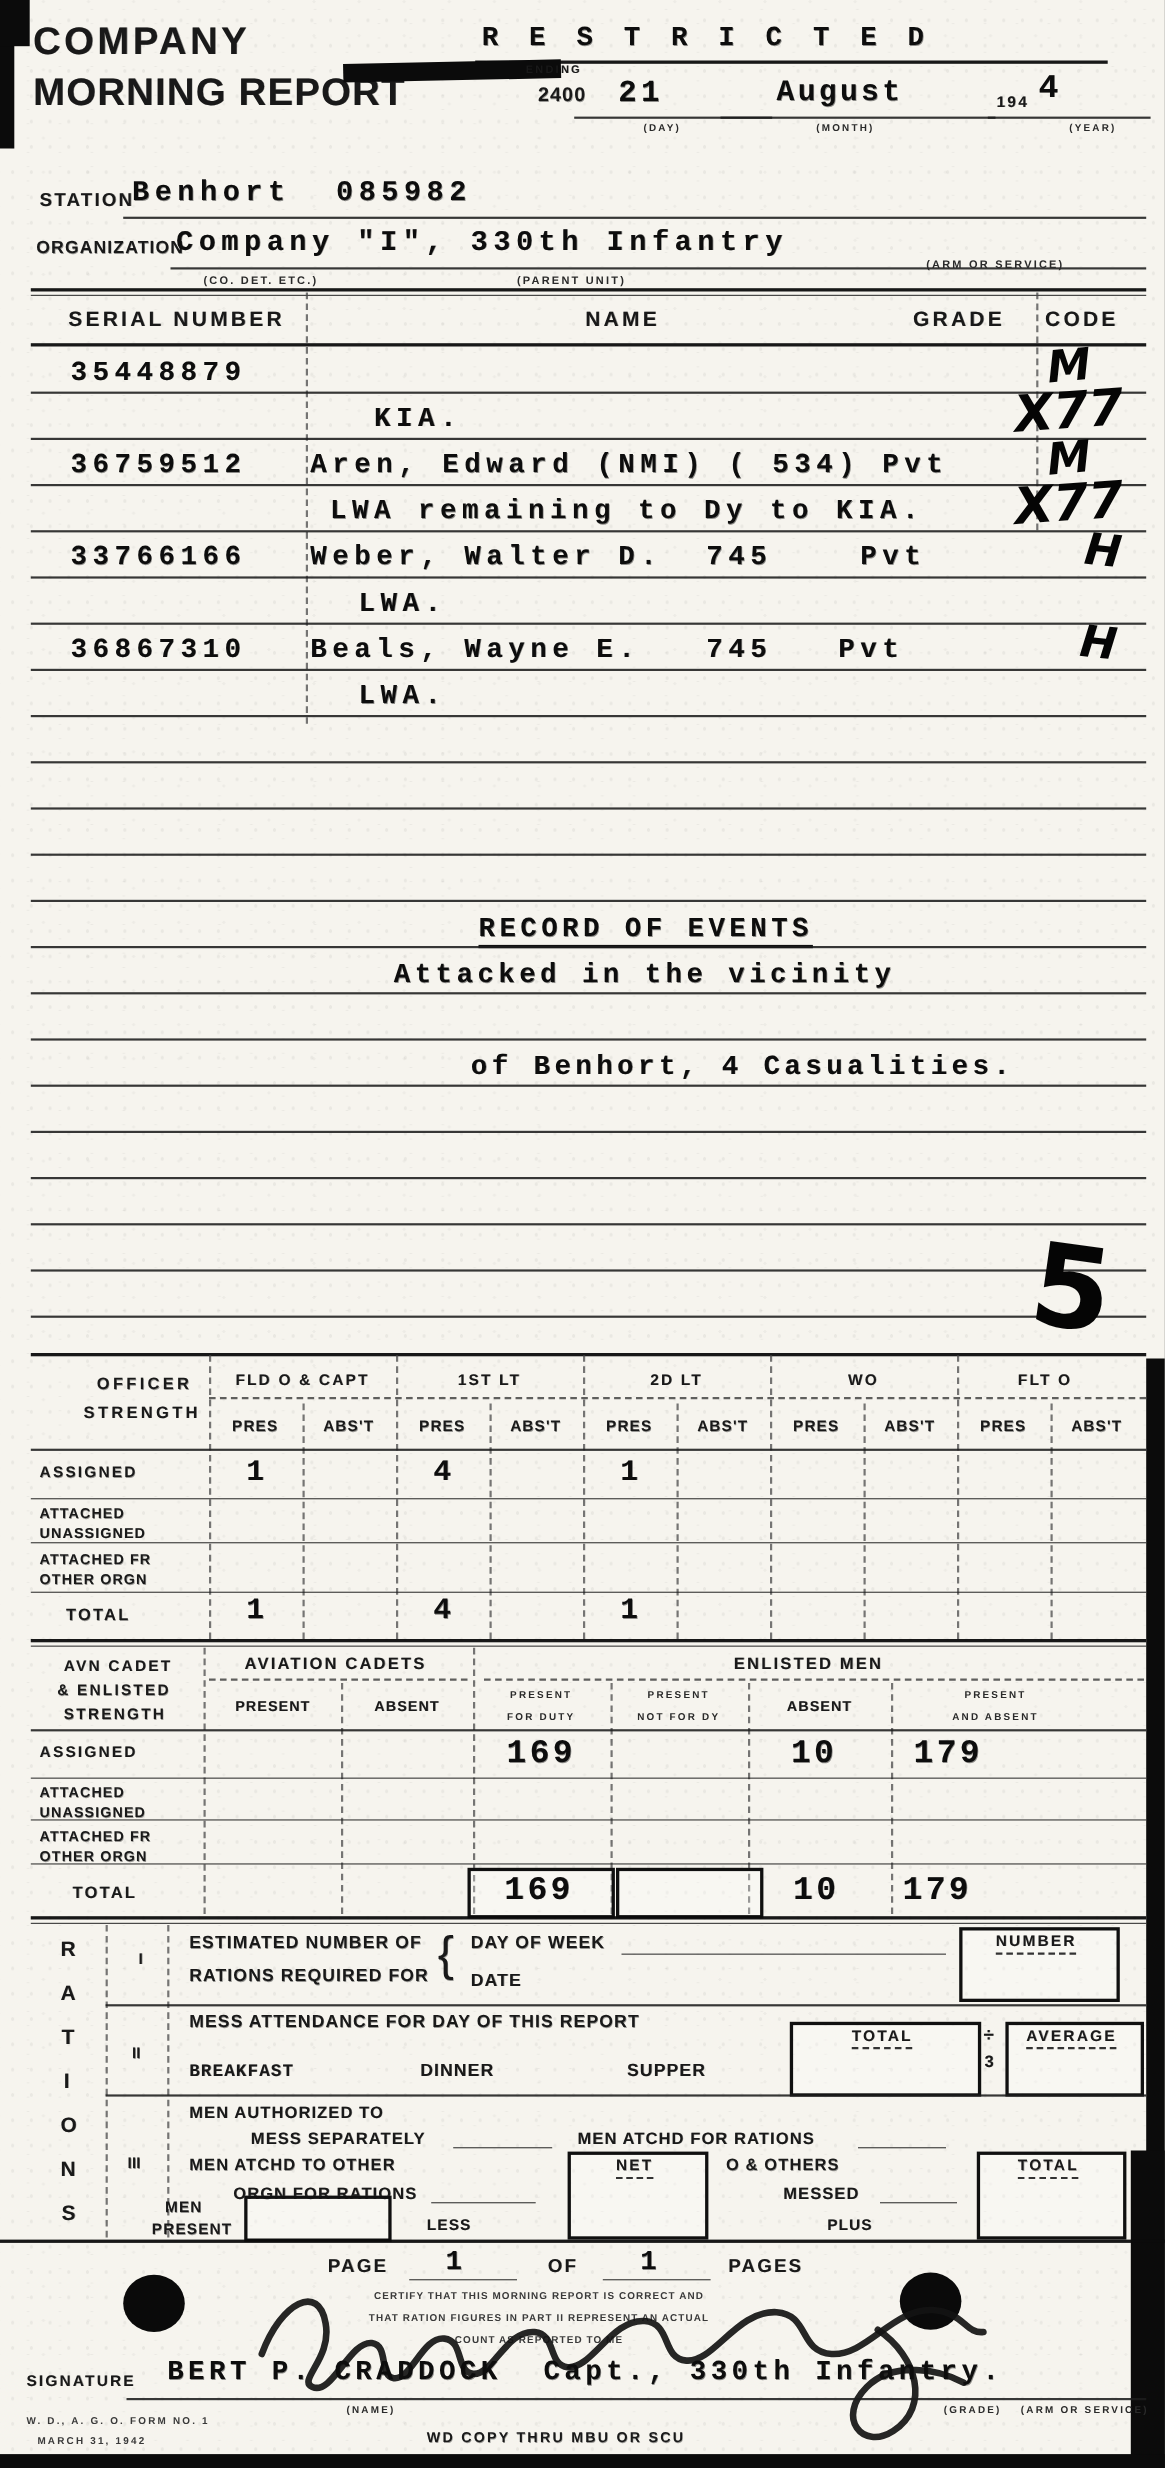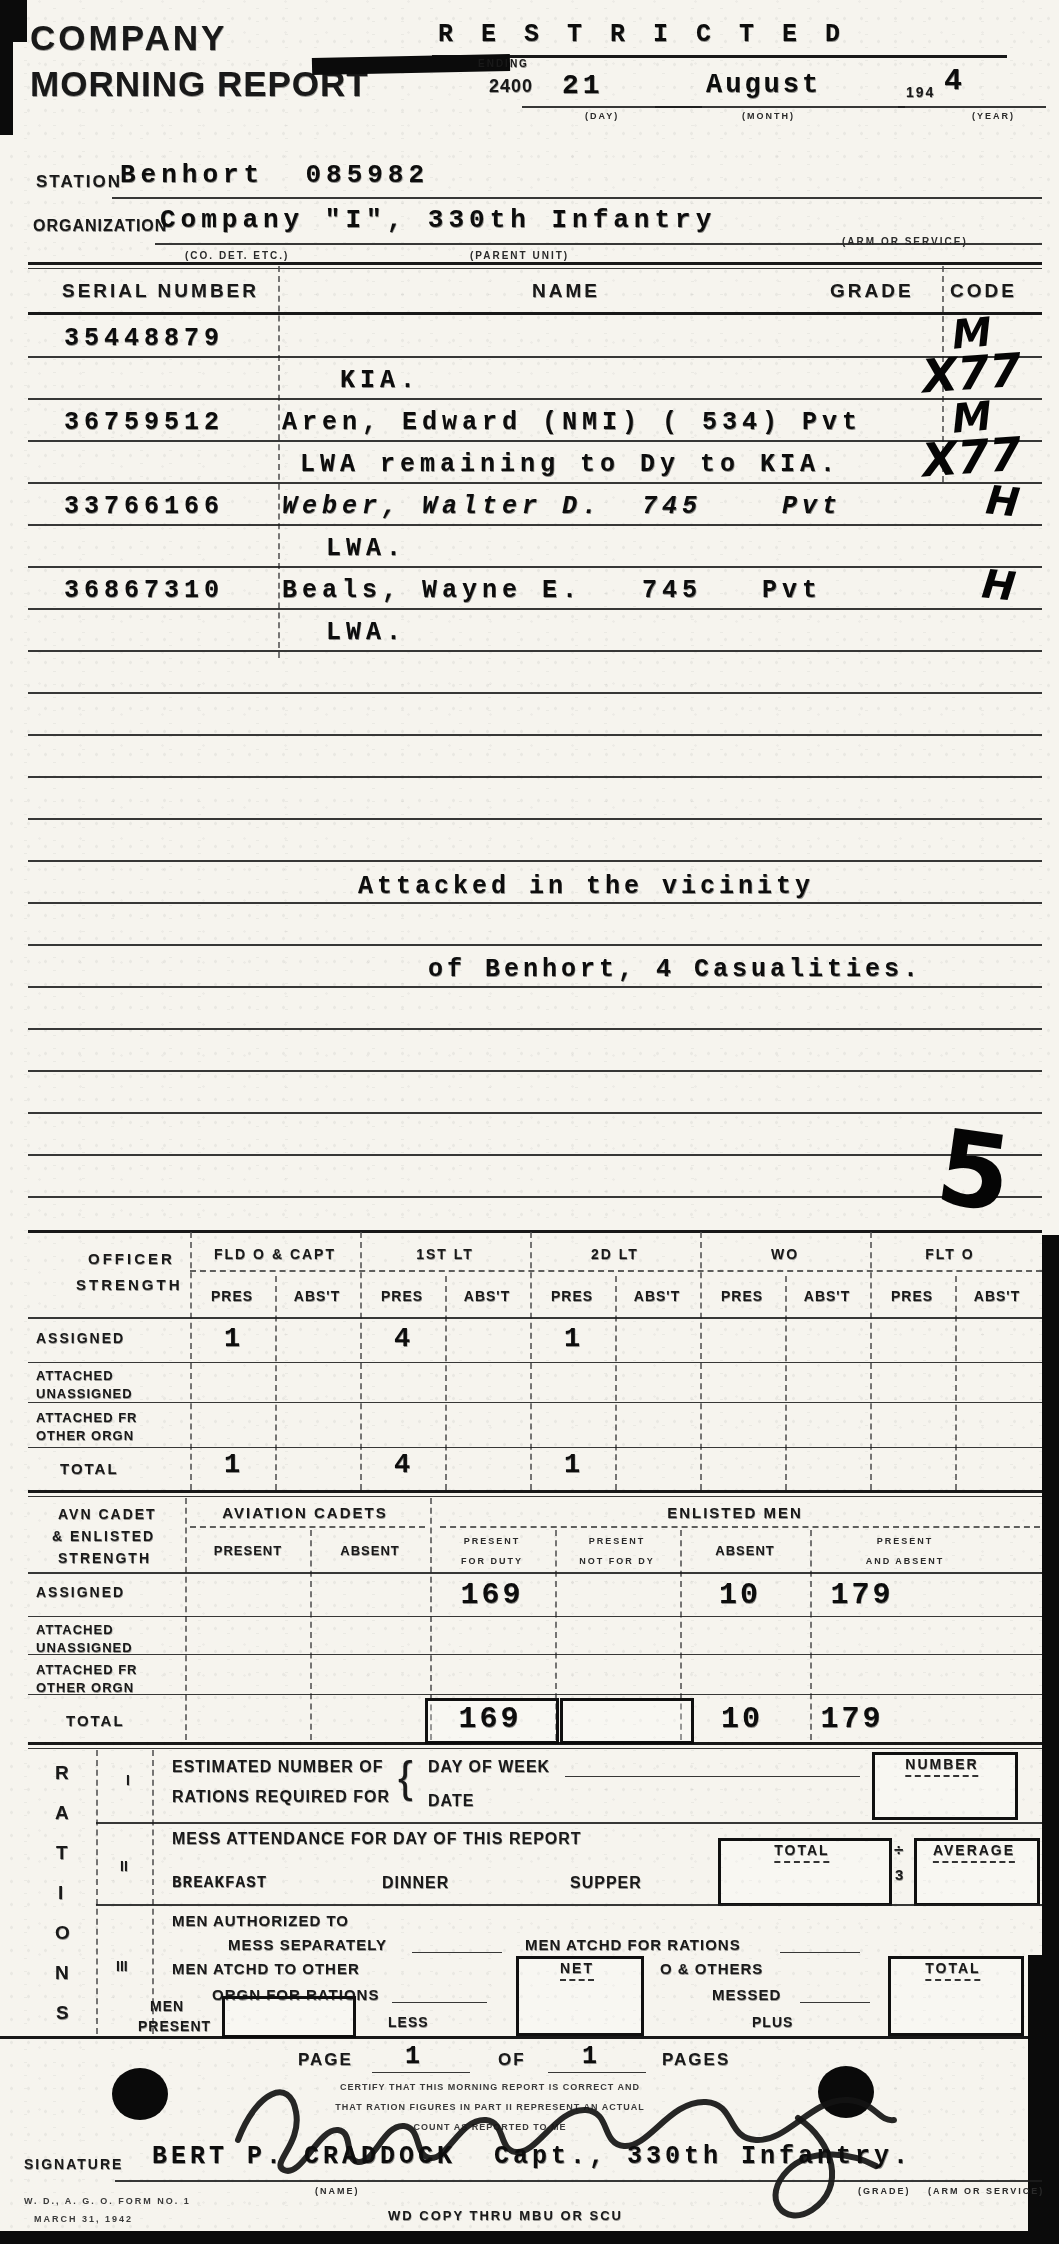--- a/index.html
+++ b/index.html
@@ -97,38 +97,39 @@
 
   <div class="a t" style="left:64px;top:408px;font-size:25px;letter-spacing:5px;">36759512</div>
   <div class="a t" style="left:282px;top:408px;font-size:25px;letter-spacing:5px;">Aren, Edward (NMI) ( 534) Pvt</div>
   <div class="a hand" style="left:952px;top:394px;font-size:40px;transform:rotate(-5deg);">M</div>
   <div class="rule" style="left:28px;top:440px;width:1014px;"></div>
   <div class="a t" style="left:300px;top:450px;font-size:25px;letter-spacing:5px;">LWA remaining to Dy to KIA.</div>
   <div class="a hand" style="left:922px;top:430px;font-size:46px;transform:rotate(-4deg);">X77</div>
   <div class="rule" style="left:28px;top:482px;width:1014px;"></div>
 
   <div class="a t" style="left:64px;top:492px;font-size:25px;letter-spacing:5px;">33766166</div>
-  <div class="a t" style="left:282px;top:492px;font-size:25px;letter-spacing:5px;font-style:italic;">Weber, Walter D.  745    Pvt</div>
+  <div class="a t" style="left:282px;top:492px;font-size:25px;letter-spacing:5px;">Weber, Walter D.  745    Pvt</div>
   <div class="a hand" style="left:986px;top:478px;font-size:40px;transform:rotate(6deg);">H</div>
   <div class="rule" style="left:28px;top:524px;width:1014px;"></div>
   <div class="a t" style="left:326px;top:534px;font-size:25px;letter-spacing:5px;">LWA.</div>
   <div class="rule" style="left:28px;top:566px;width:1014px;"></div>
 
   <div class="a t" style="left:64px;top:576px;font-size:25px;letter-spacing:5px;">36867310</div>
   <div class="a t" style="left:282px;top:576px;font-size:25px;letter-spacing:5px;">Beals, Wayne E.   745   Pvt</div>
   <div class="a hand" style="left:982px;top:562px;font-size:40px;transform:rotate(6deg);">H</div>
   <div class="rule" style="left:28px;top:608px;width:1014px;"></div>
   <div class="a t" style="left:326px;top:618px;font-size:25px;letter-spacing:5px;">LWA.</div>
   <div class="rule" style="left:28px;top:650px;width:1014px;"></div>
 
   <div class="rule" style="left:28px;top:692px;width:1014px;"></div>
   <div class="rule" style="left:28px;top:734px;width:1014px;"></div>
   <div class="rule" style="left:28px;top:776px;width:1014px;"></div>
   <div class="rule" style="left:28px;top:818px;width:1014px;"></div>
 
+  <div class="a t" style="left:435px;top:830px;font-size:25px;letter-spacing:4px;border-bottom:3px solid #111;">RECORD OF EVENTS</div>
   <div class="rule" style="left:28px;top:860px;width:1014px;"></div>
   <div class="a t" style="left:358px;top:872px;font-size:25px;letter-spacing:4px;">Attacked in the vicinity</div>
   <div class="rule" style="left:28px;top:902px;width:1014px;"></div>
   <div class="a t" style="left:428px;top:914px;font-size:25px;letter-spacing:4px;margin-top:41px;">of Benhort, 4 Casualities.</div>
   <div class="rule" style="left:28px;top:944px;width:1014px;"></div>
 
   <div class="rule" style="left:28px;top:986px;width:1014px;"></div>
   <div class="rule" style="left:28px;top:1028px;width:1014px;"></div>
   <div class="rule" style="left:28px;top:1070px;width:1014px;"></div>
   <div class="rule" style="left:28px;top:1112px;width:1014px;"></div>

